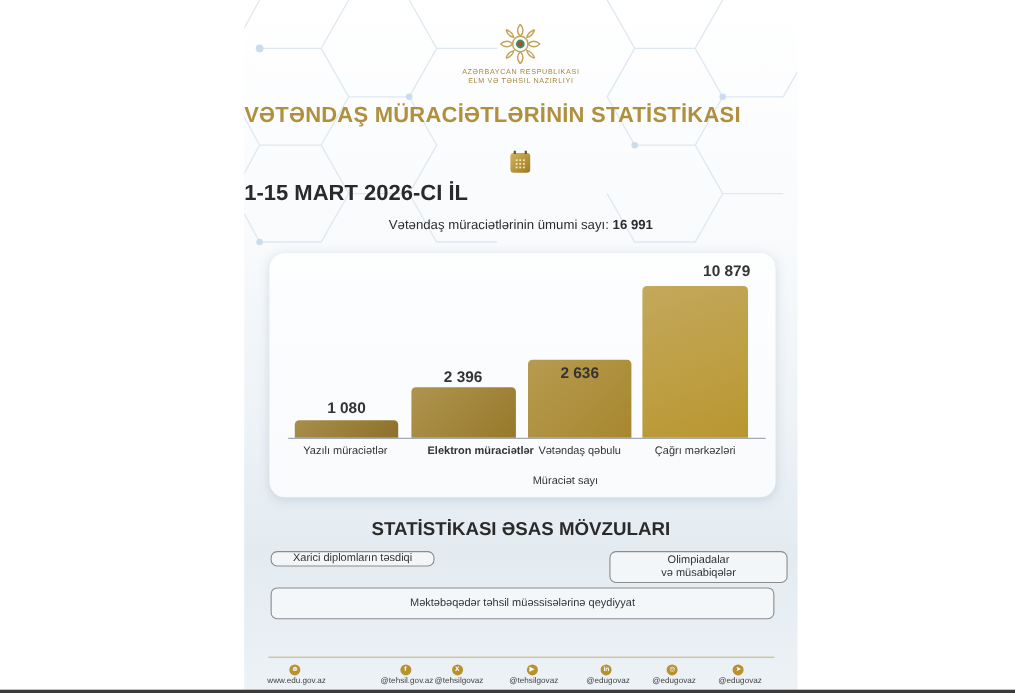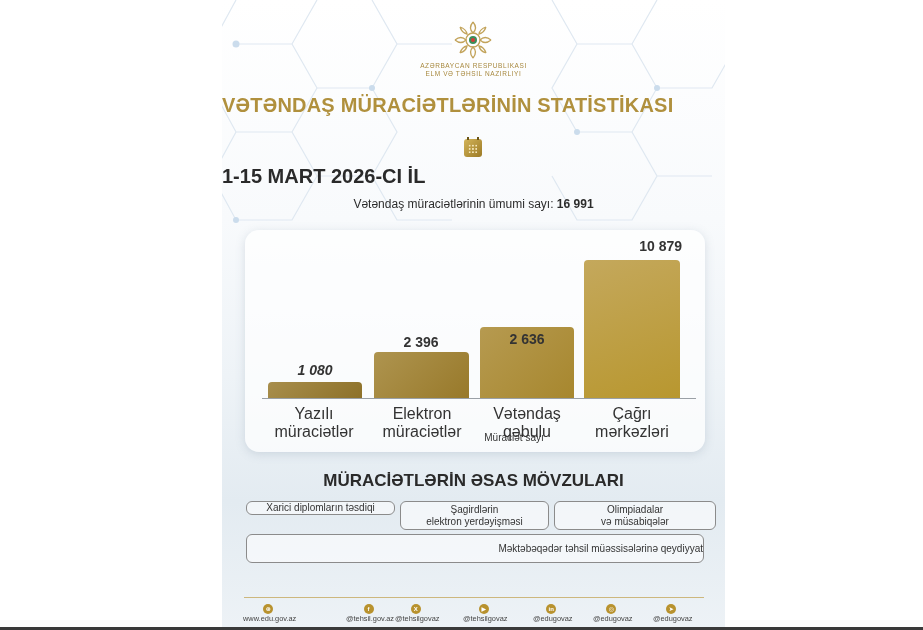--- a/index.html
+++ b/index.html
@@ -16,21 +16,21 @@
   .cal::before{content:"";position:absolute;left:3px;top:-2px;width:12px;height:3px;border-left:2px solid #6b5516;border-right:2px solid #6b5516;box-sizing:border-box;}
   .cal-dots{position:absolute;left:4px;top:5px;width:10px;height:10px;background-image:radial-gradient(circle,#f5e7bb 0.9px,transparent 1.2px);background-size:3.3px 3.3px;}
   .date{position:absolute;left:0;top:165px;width:503px;color:#2a2a2a;font-weight:bold;font-size:20px;}
   .total{position:absolute;left:0;top:197px;width:503px;text-align:center;color:#2c2c2c;font-size:12px;}
   .total b{font-weight:bold;}
   .chart-card{position:absolute;left:23px;top:230px;width:460px;height:222px;border-radius:14px;
     background:rgba(255,255,255,0.72);box-shadow:0 2px 10px rgba(120,140,160,0.25);}
   .bar{position:absolute;border-radius:4px 4px 0 0;}
   .bar-val{position:absolute;width:100px;text-align:center;color:#333;font-weight:bold;font-size:14px;}
   .baseline{position:absolute;left:17px;top:168px;width:434px;height:1px;background:#9aa0a6;}
-  .cat{position:absolute;width:110px;text-align:center;color:#333;font-size:16px;top:175px;}
+  .cat{position:absolute;width:110px;text-align:center;color:#333;font-size:10px;top:175px;}
   .axis-label{position:absolute;left:0;top:202px;width:538px;text-align:center;color:#333;font-size:10px;}
   .topics-title{position:absolute;left:0;top:471px;width:503px;text-align:center;color:#2a2a2a;font-weight:bold;font-size:17px;}
   .chip{position:absolute;border:1px solid #8b8b8b;border-radius:6px;background:rgba(255,255,255,0.55);
     color:#333;font-size:10px;text-align:center;display:flex;align-items:center;justify-content:center;line-height:12px;box-sizing:border-box;}
   .footer-line{position:absolute;left:22px;top:597px;width:460px;height:1px;background:#cdb77d;}
   .social{position:absolute;top:604px;height:12px;display:flex;align-items:center;color:#444;font-size:7.4px;flex-direction:column;}
   .sicon{width:10px;height:10px;border-radius:50%;background:#b8922e;color:#fff;font-size:6px;line-height:10px;text-align:center;margin-right:3px;font-weight:bold;}
 </style>
 </head>
 <body>
@@ -72,55 +72,51 @@
     </div>
   <div class="date">1-15 MART 2026-CI İL</div>
   <div class="total">
     <span>Vətəndaş müraciətlərinin ümumi sayı:</span>
     <b>16 991</b>
   </div>
 
   <div class="chart-card">
 
     <div class="bar" style="left:23px;top:152px;width:94px;height:16px;background:linear-gradient(135deg,#a88e4c,#8d7129);"></div>
-    <div class="bar-val" style="left:20px;top:132px;font-style:italic;">1 080</div>
+    <div class="bar-val" style="left:20px;top:132px;">1 080</div>
 
     <div class="bar" style="left:129px;top:122px;width:95px;height:46px;background:linear-gradient(135deg,#ae944f,#98792a);"></div>
     <div class="bar-val" style="left:126px;top:104px;">2 396</div>
 
     <div class="bar" style="left:235px;top:97px;width:94px;height:71px;background:linear-gradient(135deg,#b69a50,#a7872e);"></div>
     <div class="bar-val" style="left:232px;top:61px;margin-top:40px;">2 636</div>
 
     <div class="bar" style="left:339px;top:30px;width:96px;height:138px;background:linear-gradient(160deg,#c4a85c,#b8972f);"></div>
     <div class="bar-val" style="left:337px;top:8px;text-align:right;">10 879</div>
 
     <div class="baseline"></div>
 
     <div class="cat" style="left:14px;">Yazılı müraciətlər</div>
-    <div class="cat" style="left:122px;">Elektron müraciətlər</div>
+    <div class="cat" style="left:137px;font-weight:bold;">Elektron müraciətlər</div>
     <div class="cat" style="left:227px;">Vətəndaş qəbulu</div>
     <div class="cat" style="left:332px;">Çağrı mərkəzləri</div>
 
     <div class="axis-label">Müraciət sayı</div>
   </div>
 
-  <div class="topics-title">MÜRACİƏTLƏRİN ƏSAS MÖVZULARI</div>
+  <div class="topics-title">STATİSTİKASI ƏSAS MÖVZULARI</div>
 
   <div class="chip" style="left:24px;top:501px;width:149px;height:14px;">
     <span>Xarici diplomların təsdiqi</span>
-  </div>
-  <div class="chip" style="left:178px;top:501px;width:149px;height:29px;flex-direction:column;">
-    <span>Şagirdlərin</span>
-    <span>elektron yerdəyişməsi</span>
   </div>
   <div class="chip" style="left:332px;top:501px;width:162px;height:29px;flex-direction:column;">
     <span>Olimpiadalar</span>
     <span>və müsabiqələr</span>
   </div>
-  <div class="chip" style="left:24px;top:534px;width:458px;height:29px;justify-content:flex-end;">
+  <div class="chip" style="left:24px;top:534px;width:458px;height:29px;">
     <span>Məktəbəqədər təhsil müəssisələrinə qeydiyyat</span>
   </div>
 
   <div class="footer-line"></div>
 
   <div class="social" style="left:21px;">
     <span class="sicon">⊕</span>
     <span>www.edu.gov.az</span>
   </div>
   <div class="social" style="left:100px;padding-left:24px;">

